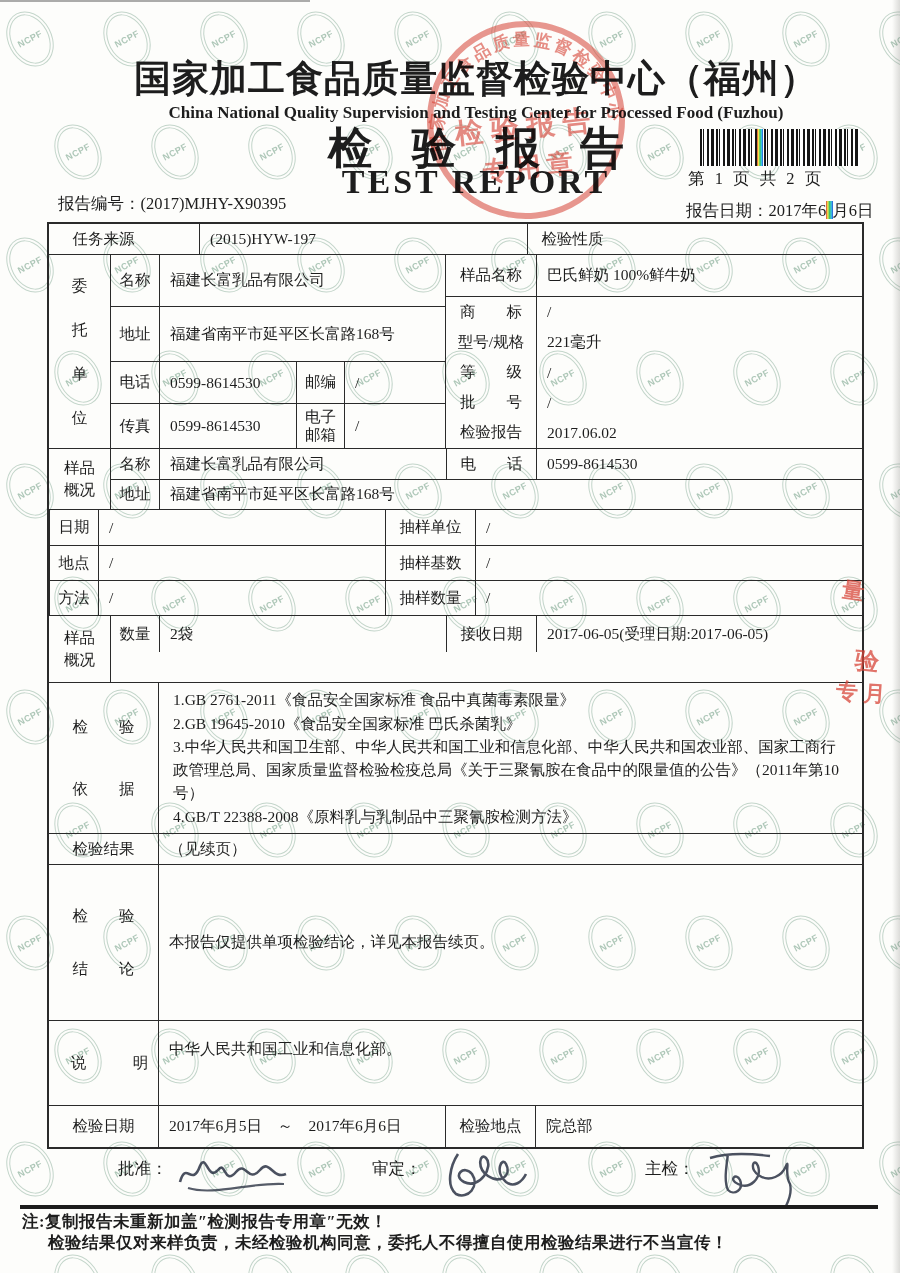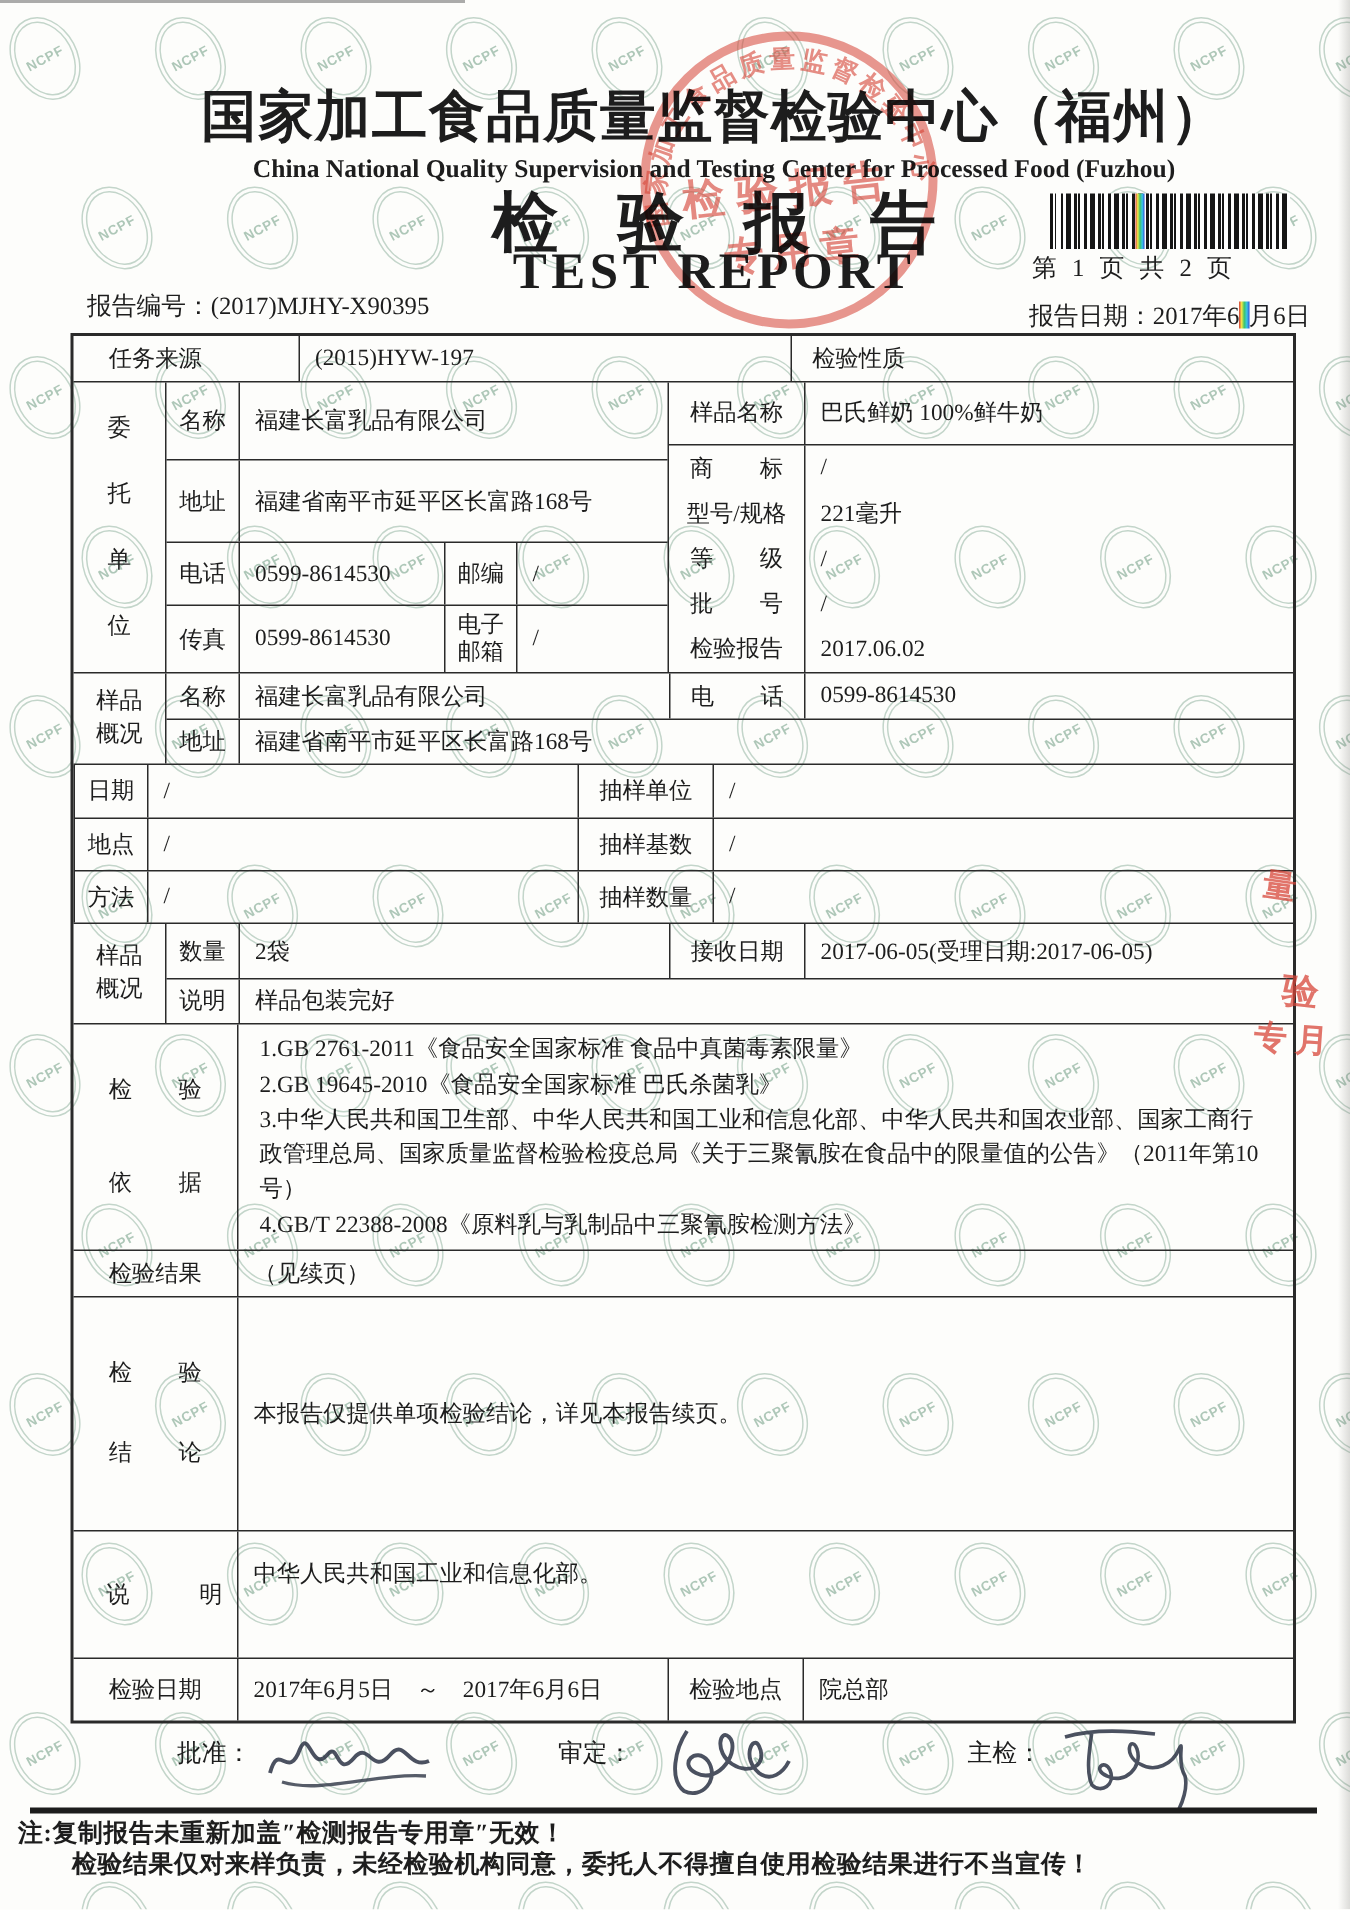--- a/index.html
+++ b/index.html
@@ -331,24 +331,20 @@
         <div class="c lbl" style="width:61px;">
           <div class="vtxt2">样品概况</div>
         </div>
         <div class="col flex1" style="border-left:1.5px solid #2a2a2a;">
           <div class="row" style="height:36px;">
             <div class="c lbl" style="width:48px;">数量</div>
             <div class="c val bl" style="width:287px;">2袋</div>
             <div class="c lbl bl" style="width:90px;">接收日期</div>
             <div class="c val bl flex1">2017-06-05(受理日期:2017-06-05)</div>
           </div>
-          <div class="row" style="height:30px;">
-            <div class="c lbl" style="width:48px;">说明</div>
-            <div class="c val bl flex1">样品包装完好</div>
-          </div>
         </div>
       </div>
 
       <div class="band" style="height:150px;">
         <div class="c lbl pre" style="width:109px;line-height:4em;">检　　验
 依　　据</div>
         <div class="col bl flex1" style="justify-content:center;padding:8px 14px;line-height:1.5;">
           <div>1.GB 2761-2011《食品安全国家标准 食品中真菌毒素限量》</div>
           <div>2.GB 19645-2010《食品安全国家标准 巴氏杀菌乳》</div>
           <div>3.中华人民共和国卫生部、中华人民共和国工业和信息化部、中华人民共和国农业部、国家工商行政管理总局、国家质量监督检验检疫总局《关于三聚氰胺在食品中的限量值的公告》（2011年第10号）</div>
@@ -390,16 +386,16 @@
       <svg class="sig" style="left:428px;top:-2px;" width="110" height="56" viewBox="0 0 110 56">
         <path d="M30 8 C22 20 18 40 28 48 C40 54 52 40 44 28 C36 18 24 30 36 36 C52 44 66 20 58 12 C52 6 48 22 60 30 C72 38 84 30 78 18 C74 10 66 26 78 36 C86 42 94 36 98 28" fill="none" stroke="#2c3344" stroke-width="2.6" opacity=".85"></path>
       </svg>
       <span class="siglbl" style="left:645px;top:10px;">主检：</span>
       <svg class="sig" style="left:700px;top:-4px;" width="110" height="64" viewBox="0 0 110 64">
         <path d="M10 14 C30 8 54 10 70 12 M28 10 C26 24 24 38 28 46 C34 52 44 46 40 36 C36 28 28 36 38 40 C50 46 62 34 58 22 C54 12 48 26 60 32 C70 38 82 32 86 22 C90 14 84 30 90 40 C92 48 88 58 86 62" fill="none" stroke="#2c3344" stroke-width="2.4" opacity=".85"></path>
       </svg>
     </div>
 
     <div class="thickline"></div>
-    <div class="note" style="left:12px;top:1211px;">注:复制报告未重新加盖″检测报告专用章″无效！</div>
+    <div class="note" style="left:22px;top:1211px;">注:复制报告未重新加盖″检测报告专用章″无效！</div>
     <div class="note" style="left:48px;top:1232px;">检验结果仅对来样负责，未经检验机构同意，委托人不得擅自使用检验结果进行不当宣传！</div>
   </div>
 </div>
 
 </body></html>

